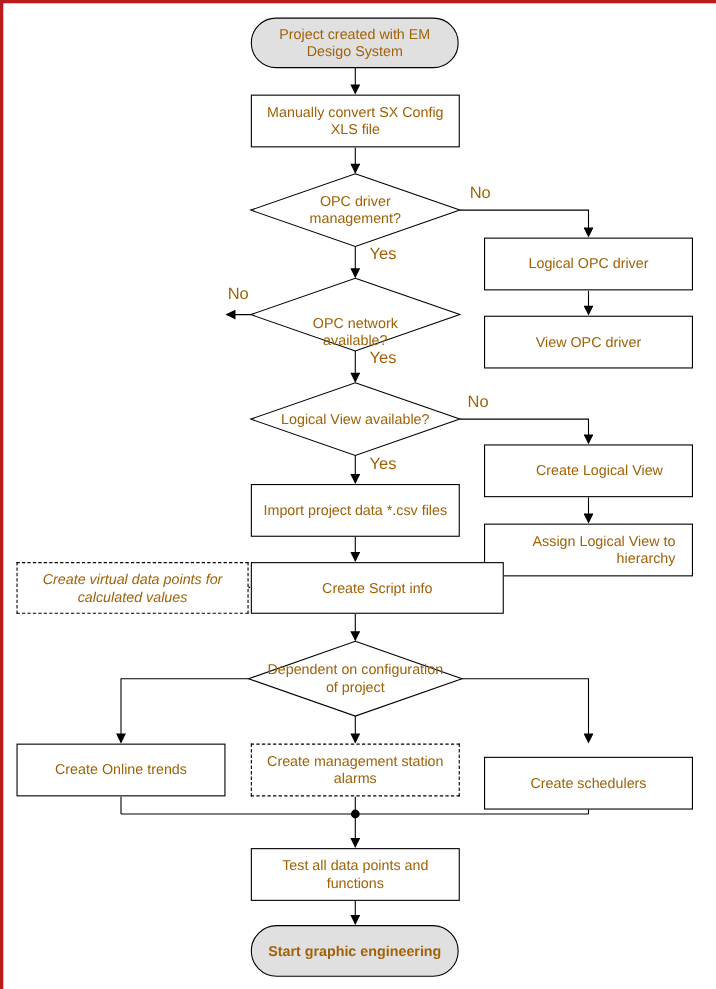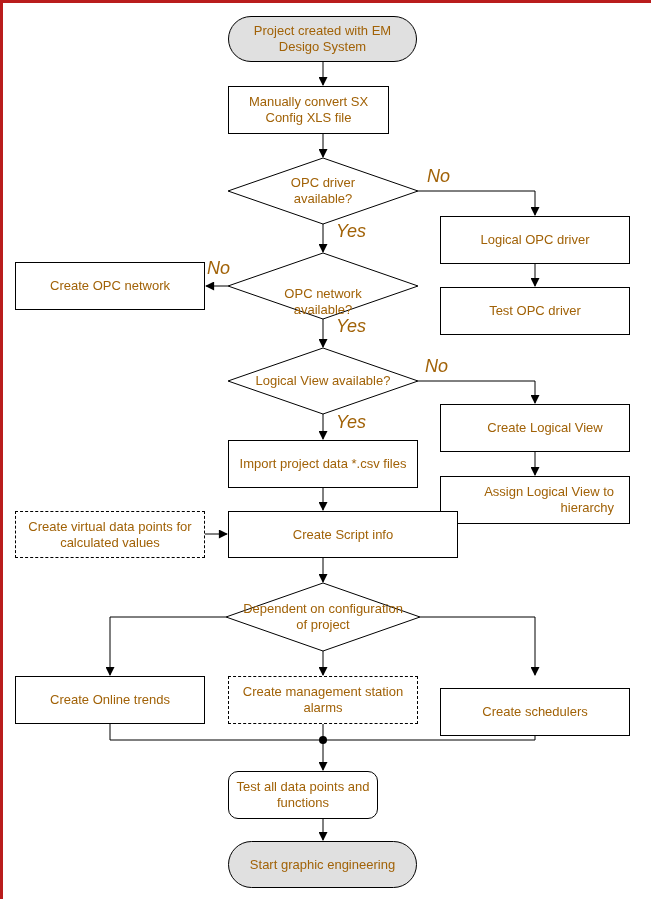--- a/index.html
+++ b/index.html
@@ -23,21 +23,21 @@
   .node .lbl{display:block;max-width:178px;margin:0 auto;}
   .node .nowrap{white-space:nowrap;max-width:none;}
   .node .narrow{max-width:158px;}
   .dashed{border-style:dashed;}
   .stadium{border-radius:24px;background:#e0e0e0;}
   .stadium .lbl{max-width:168px;}
   .dlabel{
     position:absolute;z-index:3;
     text-align:center;font-size:13px;line-height:16px;
   }
-  .elabel{position:absolute;z-index:3;font-size:18px;line-height:14px;font-style:italic;}
+  .elabel{position:absolute;z-index:3;font-size:15px;line-height:14px;}
 </style>
 </head>
 <body>
 
 <div class="canvas">
 
   <svg class="wires" width="649" height="897">
     <defs>
       <marker id="arr" viewBox="0 0 10 10" refX="9" refY="5" markerWidth="10" markerHeight="9" orient="auto" markerUnits="userSpaceOnUse">
         <path d="M0 0 L10 5 L0 10 z" fill="#000"></path>
@@ -81,77 +81,74 @@
       <polygon points="320,250 415,283 320,316 225,283"></polygon>
       <polygon points="320,345 415,378 320,411 225,378"></polygon>
       <polygon points="320,580 417,614 320,648 223,614"></polygon>
     </g>
   </svg>
 
   <div class="node stadium" style="left:225px;top:13px;width:189px;height:46px;">
     <span class="lbl">Project created with EM Desigo System</span>
   </div>
 
-  <div class="node" style="left:225px;top:83px;width:161px;height:48px;">
+  <div class="node" style="left:225px;top:83px;width:190px;height:48px;">
     <span class="lbl">Manually convert SX Config XLS file</span>
   </div>
 
   <div class="node" style="left:437px;top:213px;width:190px;height:48px;">
     <span class="lbl">Logical OPC driver</span>
   </div>
 
   <div class="node" style="left:437px;top:284px;width:190px;height:48px;">
-    <span class="lbl">Test OPC driver</span>
+    <span class="lbl">View OPC driver</span>
   </div>
 
-  <div class="node" style="left:12px;top:259px;width:190px;height:48px;">
-    <span class="lbl">Create OPC network</span>
-  </div>
 
   <div class="node" style="left:437px;top:401px;width:190px;height:48px;padding-left:20px;">
     <span class="lbl">Create Logical View</span>
   </div>
 
   <div class="node" style="left:437px;top:473px;width:190px;height:48px;text-align:right;">
     <span class="lbl narrow">Assign Logical View to hierarchy</span>
   </div>
 
   <div class="node" style="left:225px;top:437px;width:190px;height:48px;">
     <span class="lbl nowrap">Import project data *.csv files</span>
   </div>
 
-  <div class="node dashed" style="left:12px;top:508px;width:190px;height:47px;">
+  <div class="node dashed" style="left:12px;top:508px;width:211px;height:47px;font-style:italic;">
     <span class="lbl">Create virtual data points for calculated values</span>
   </div>
 
   <div class="node" style="left:225px;top:508px;width:230px;height:47px;">
     <span class="lbl">Create Script info</span>
   </div>
 
   <div class="node" style="left:12px;top:673px;width:190px;height:48px;">
     <span class="lbl">Create Online trends</span>
   </div>
 
   <div class="node dashed" style="left:225px;top:673px;width:190px;height:48px;">
     <span class="lbl">Create management station alarms</span>
   </div>
 
   <div class="node" style="left:437px;top:673px;width:190px;height:48px;margin-top:12px;">
     <span class="lbl">Create schedulers</span>
   </div>
 
-  <div class="node" style="left:225px;top:768px;width:150px;height:48px;border-radius:10px;">
+  <div class="node" style="left:225px;top:768px;width:190px;height:48px;">
     <span class="lbl narrow">Test all data points and functions</span>
   </div>
 
-  <div class="node stadium" style="left:225px;top:838px;width:189px;height:47px;">
+  <div class="node stadium" style="left:225px;top:838px;width:189px;height:47px;font-weight:bold;">
     <span class="lbl nowrap">Start graphic engineering</span>
   </div>
 
-  <div class="dlabel" style="left:260px;top:172px;width:120px;">OPC driver available?</div>
+  <div class="dlabel" style="left:260px;top:172px;width:120px;">OPC driver management?</div>
   <div class="dlabel" style="left:255px;top:267px;width:130px;margin-top:16px;">OPC network available?</div>
   <div class="dlabel" style="left:235px;top:370px;width:170px;">Logical View available?</div>
   <div class="dlabel" style="left:240px;top:598px;width:160px;">Dependent on configuration of project</div>
 
   <span class="elabel" style="left:424px;top:166px;">No</span>
   <span class="elabel" style="left:333px;top:221px;">Yes</span>
   <span class="elabel" style="left:204px;top:258px;">No</span>
   <span class="elabel" style="left:333px;top:316px;">Yes</span>
   <span class="elabel" style="left:422px;top:356px;">No</span>
   <span class="elabel" style="left:333px;top:412px;">Yes</span>

